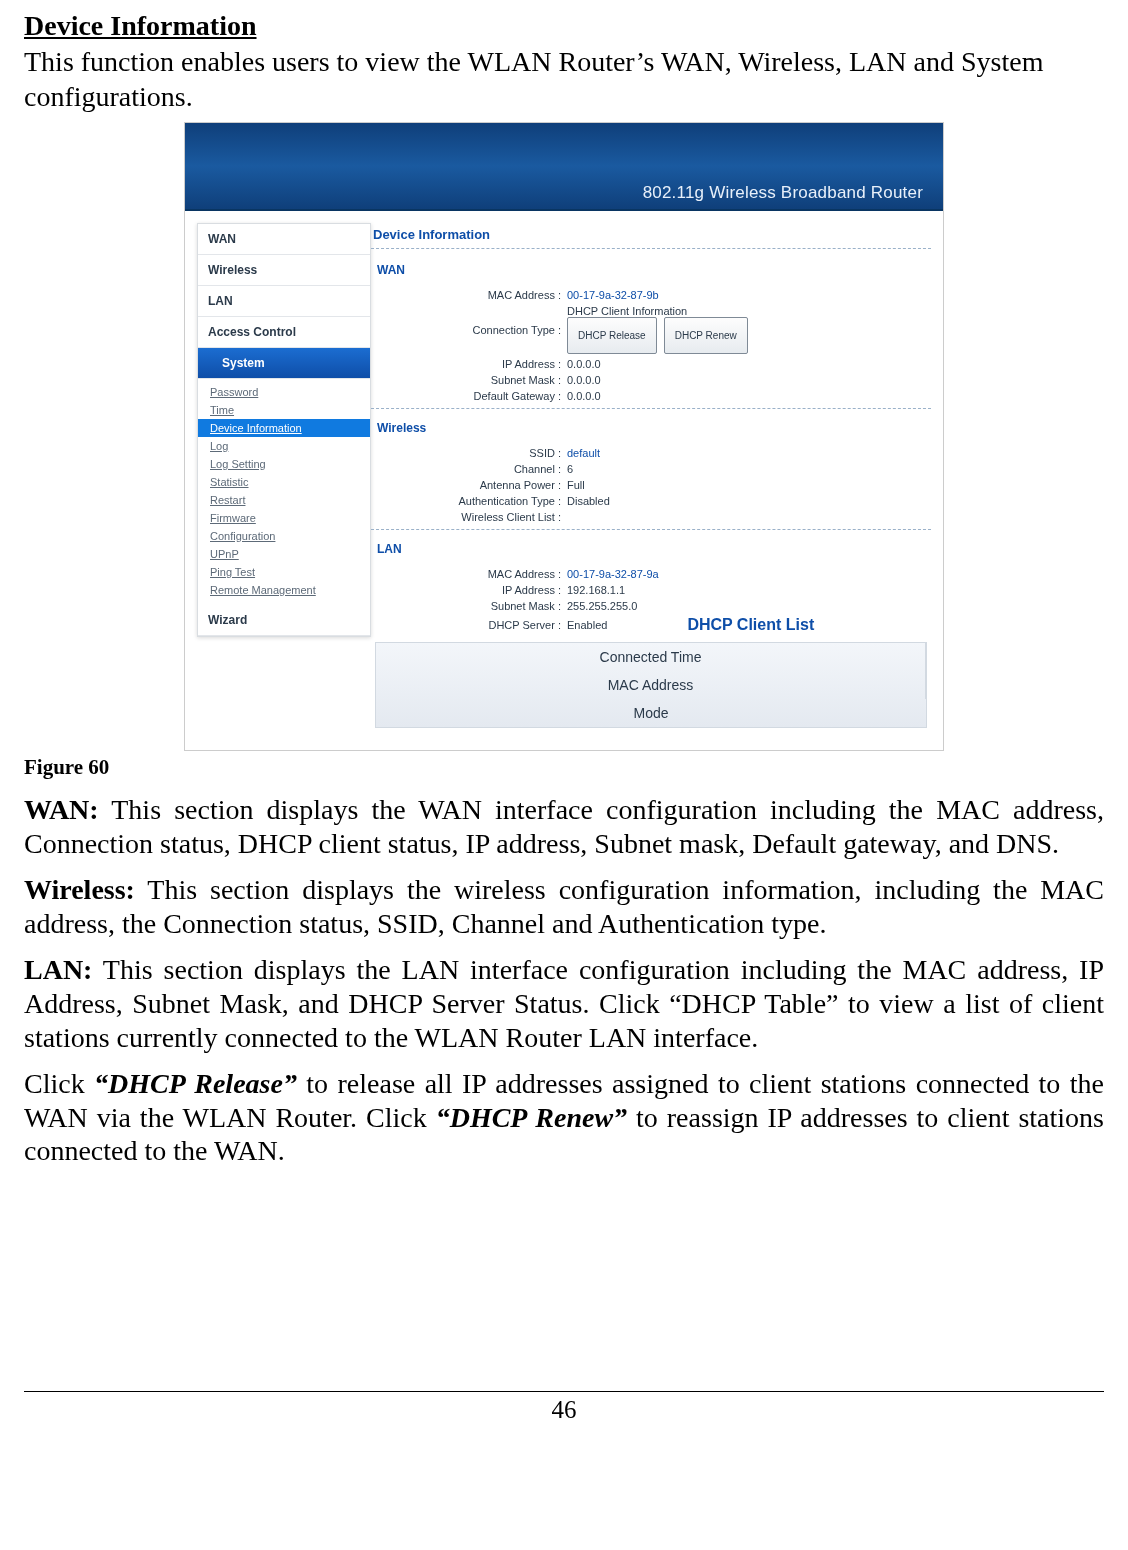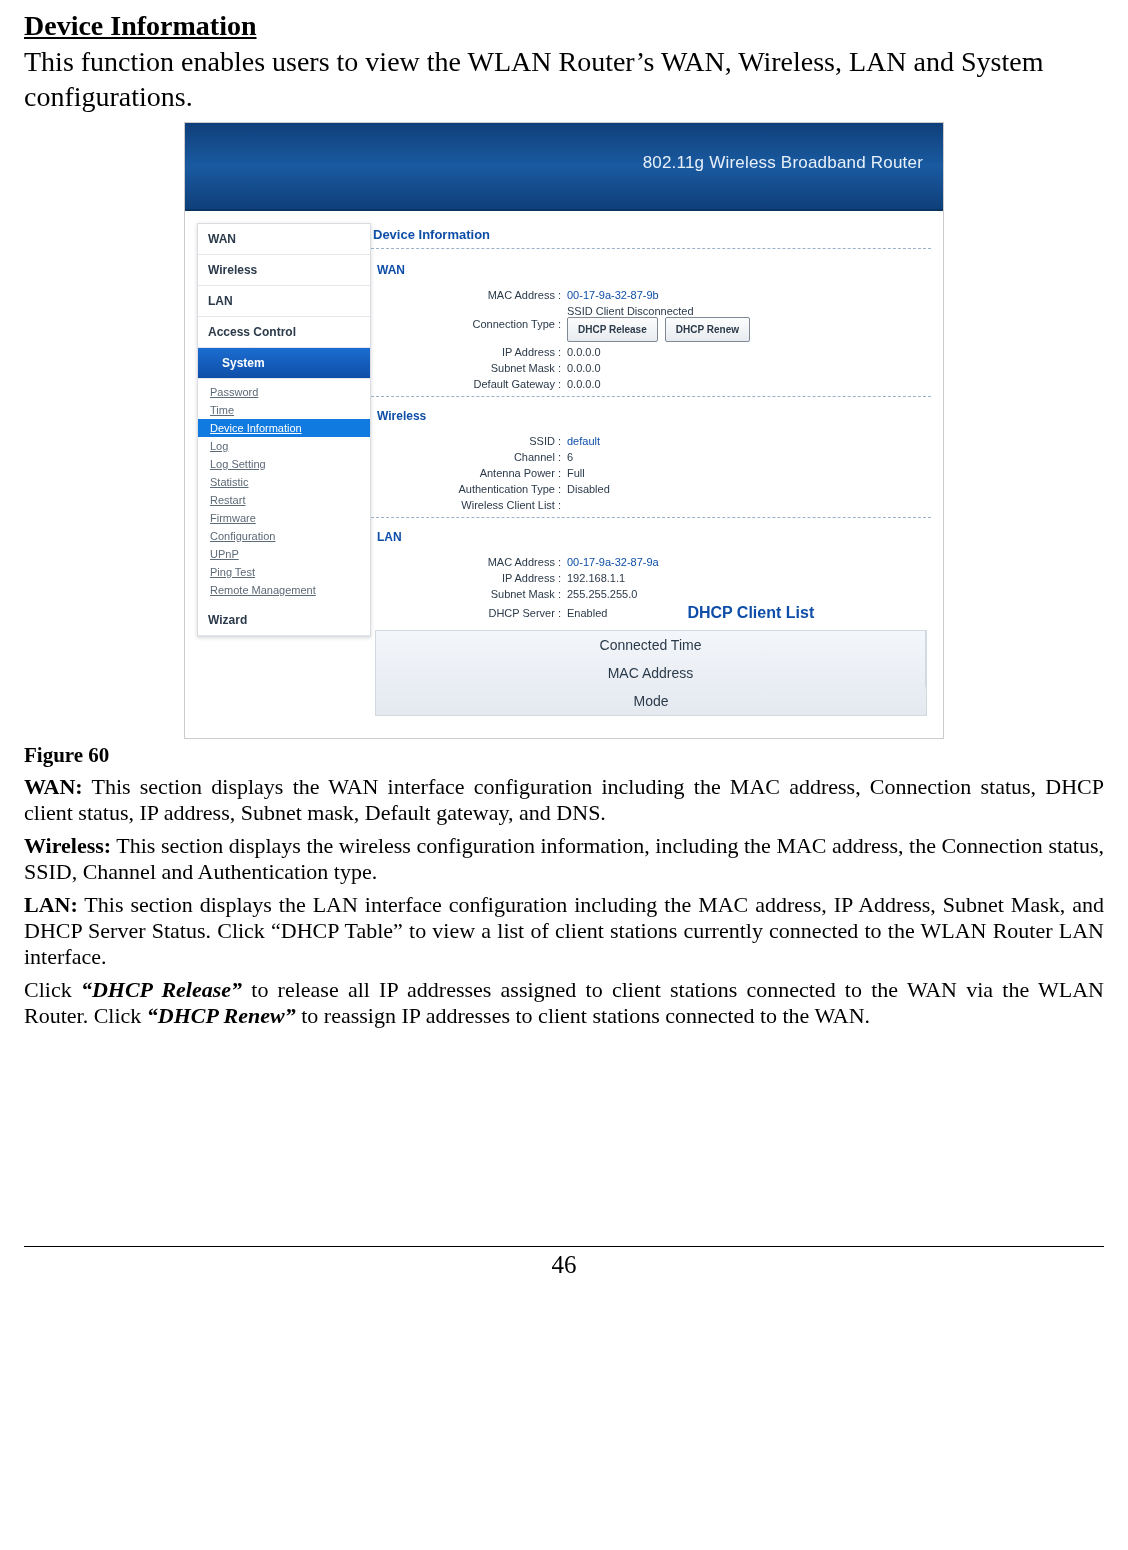--- a/index.html
+++ b/index.html
@@ -29,23 +29,23 @@
     margin: 6px 0 2px 0;
   }
   .figcaption {
     font-size: 21px;
     font-weight: bold;
     text-align: left;
     margin: 4px 0 6px 0;
     font-family: "Times New Roman", serif;
   }
   .bodytext {
-    font-size: 22px;
+    font-size: 28px;
     line-height: 1.2;
-    margin: 6px 0;
+    margin: 13px 0;
     text-align: justify;
   }
   .bodytext b { font-weight: bold; }
   .bodytext .bi { font-weight: bold; font-style: italic; }
   .footer-line {
     border-top: 1px solid #000;
     margin: 190px 24px 4px 24px;
   }
   .pagenum {
     text-align: center;
@@ -63,21 +63,21 @@
     border: 1px solid #ccc;
     box-sizing: border-box;
     vertical-align: top;
   }
   .banner {
     height: 88px;
     width: 100%;
     background: linear-gradient(#0f3f7a 0%, #1a5aa0 50%, #0f3f7a 100%);
     border-bottom: 2px solid #093562;
     display: flex;
-    align-items: center;
+    align-items: flex-end;
     justify-content: flex-end;
     padding: 0 20px 6px 0;
     box-sizing: border-box;
   }
   .banner-title {
     color: #e8f0fa;
     font-size: 17px;
     letter-spacing: 0.2px;
   }
   .cols {
@@ -160,26 +160,25 @@
   }
   .val {
     color: #2b3a4a;
   }
   .val.blue { color: #0e4ea8; }
   .btnrow { padding-top: 2px; }
   .btn {
     display: inline-block;
     border: 1px solid #7f8a96;
     background: linear-gradient(#fdfdfd,#e7ebef);
-    padding: 6px 10px;
+    padding: 12px 10px;
     font-size: 10px;
     margin-right: 4px;
     border-radius: 2px;
     cursor: pointer;
-    font-weight: bold;
   }
   .dhcp-link {
     color: #0e4ea8;
     font-weight: bold;
     margin-left: 80px;
     font-size: 16px;
   }
   .tblhead {
     display: flex;
     background: linear-gradient(#f3f6fa,#e4e9f0);
@@ -239,21 +238,21 @@
 
         <div class="sect">
           <div class="sect-title">WAN</div>
           <div class="row">
                 <span class="lbl">MAC Address :</span>
                 <span class="val blue">00-17-9a-32-87-9b</span>
               </div>
           <div class="row">
                 <span class="lbl">Connection Type :</span>
             <span class="val">
-              <span>SSID Client Disconnected</span><br>
+              <span>DHCP Client Information</span><br>
               <span class="btnrow">
                 <span class="btn">DHCP Release</span>
                 <span class="btn">DHCP Renew</span>
               </span>
             </span>
           </div>
           <div class="row">
                 <span class="lbl">IP Address :</span>
                 <span class="val">0.0.0.0</span>
               </div>

